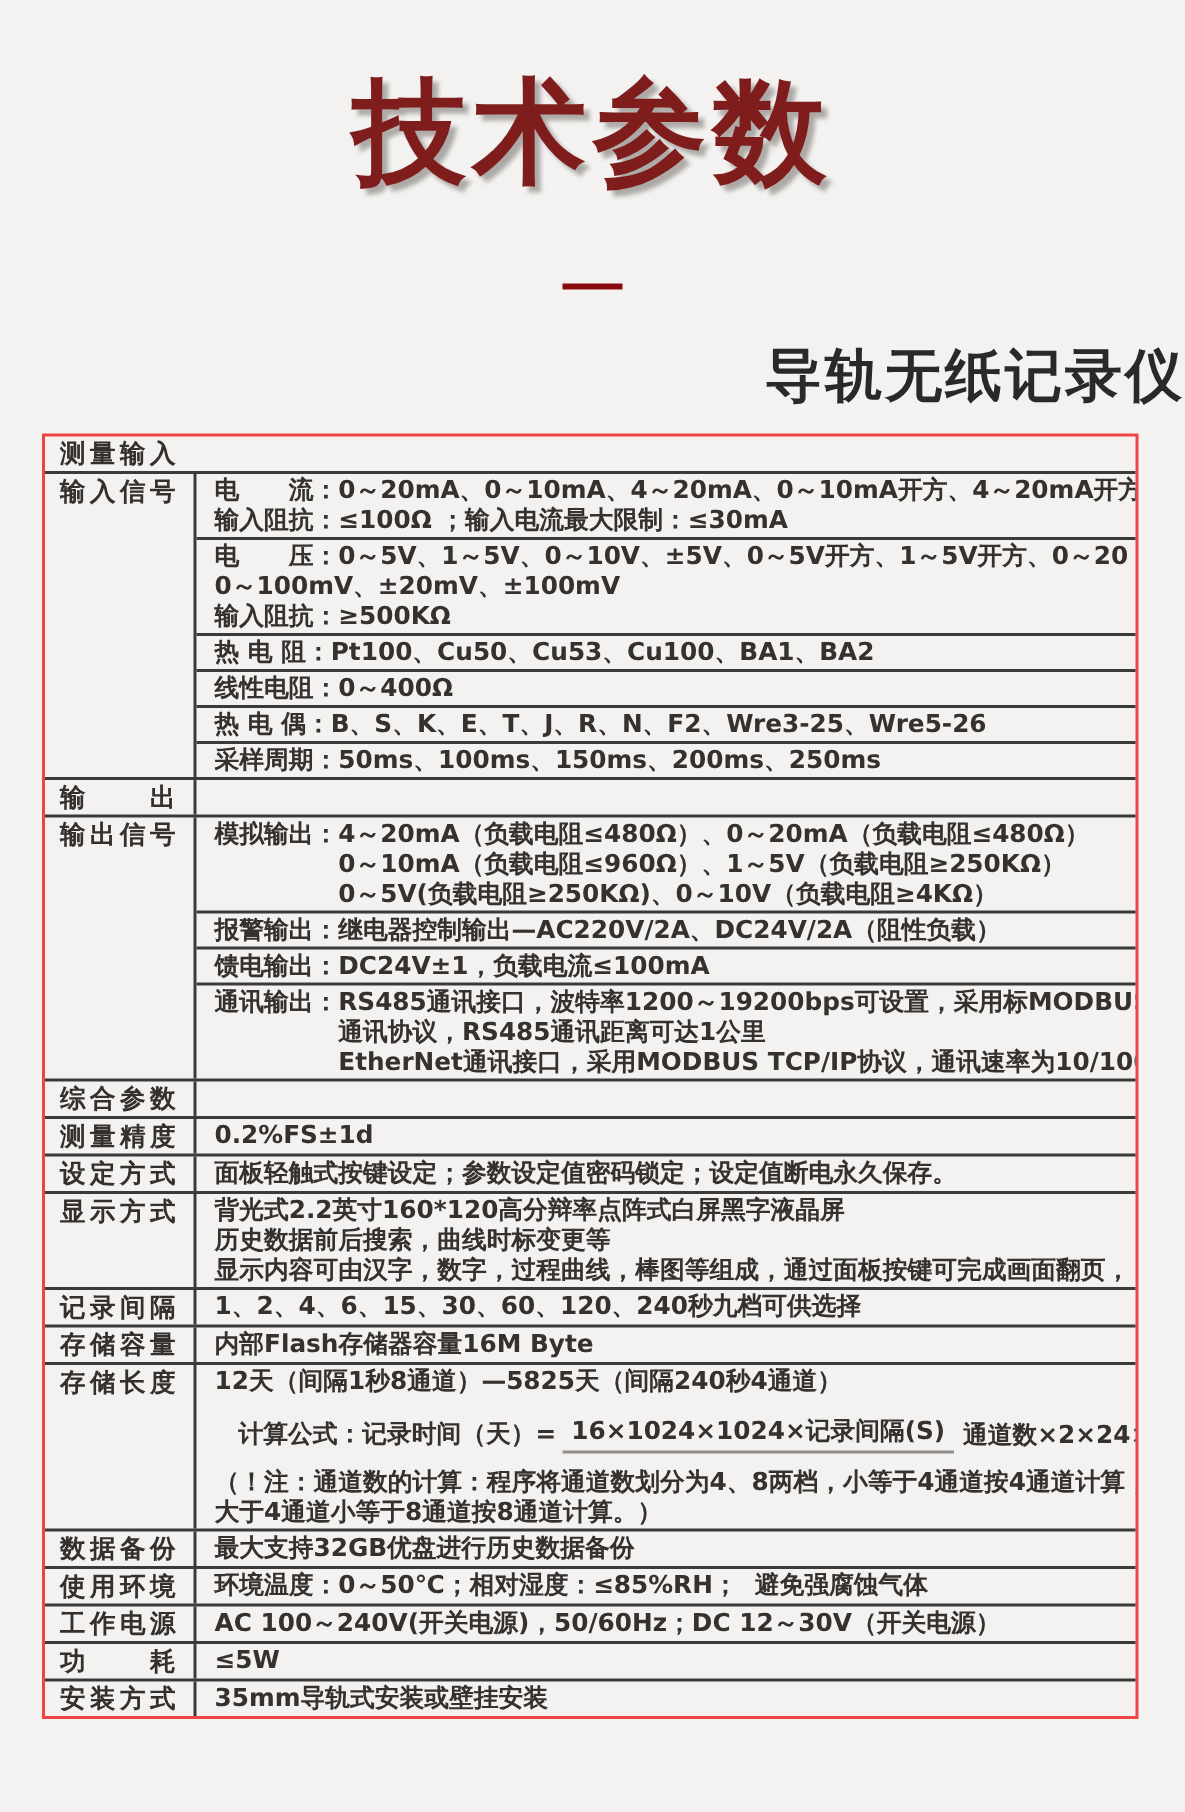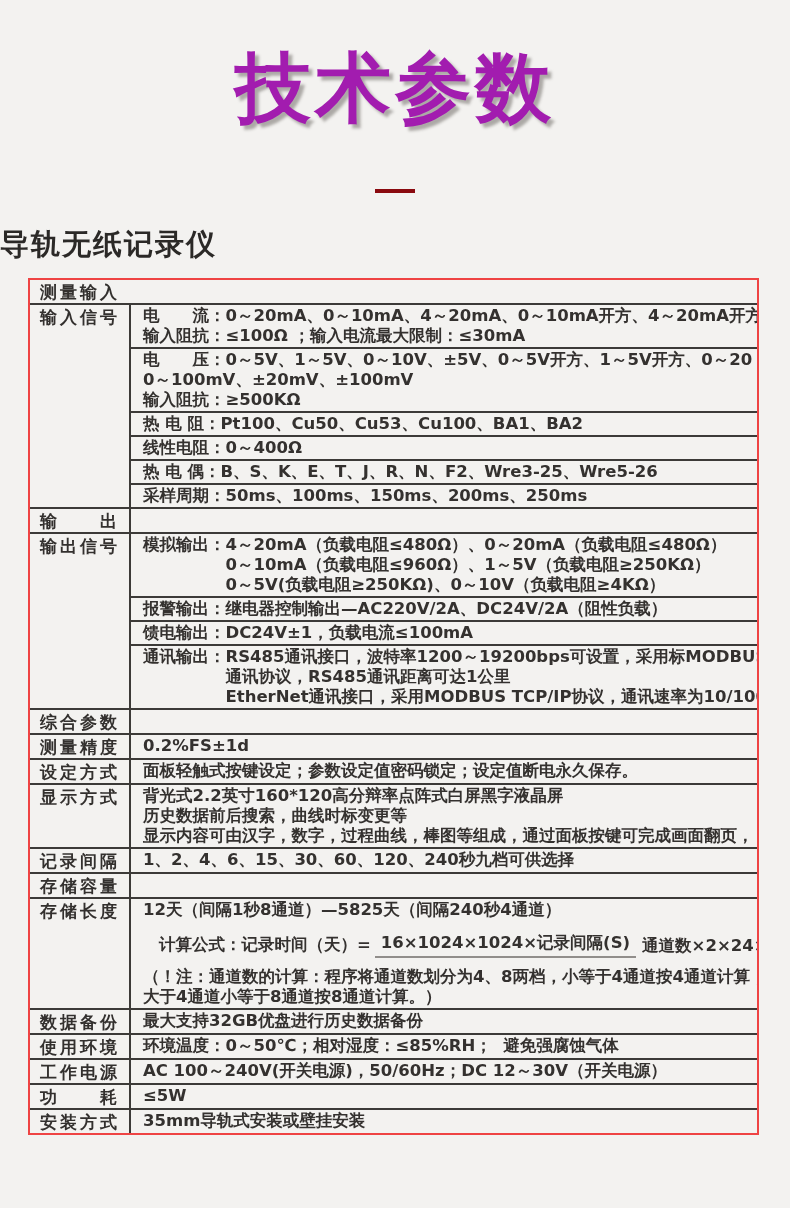--- a/index.html
+++ b/index.html
@@ -10,32 +10,32 @@
     color:#33302e;
     overflow:hidden;
   }
   .hero-title{
     margin:48px 0 0;
     text-align:center;
     font-size:76px;
     line-height:1.06;
     font-weight:bold;
     letter-spacing:4px;
-    color:#a21caf;
+    color:#7f1d1d;
     text-shadow:4px 4px 3px rgba(40,35,30,0.35);
   }
   .accent-dash{
     width:40px;height:4px;
     background:#8a0a0f;
     margin:60px auto 0;
   }
   .page-subtitle{
     margin:32px 0 0;
-    text-align:left;
-    font-size:29px;
+    text-align:right;
+    font-size:38px;
     font-weight:bold;
     letter-spacing:2px;
     color:#2b2927;
   }
   .spec-table{
     margin:13px 0 0 28px;
     width:727px;
     border:2px solid #ef4444;
   }
   .row{display:flex;border-top:2px solid #3c3a38;}
@@ -197,20 +197,25 @@
     <div class="lbl">记录间隔</div>
     <div class="content">
         <div class="sub">
       <div class="ln">1、2、4、6、15、30、60、120、240秒九档可供选择</div>
     </div>
       </div>
   </div>
 
   <div class="row split">
     <div class="lbl">存储容量</div>
+    <div class="content">
+        <div class="sub">
+      <div class="ln">内部Flash存储器容量16M Byte</div>
+    </div>
+      </div>
   </div>
 
   <div class="row split">
     <div class="lbl">存储长度</div>
     <div class="content">
         <div class="sub">
       <div class="ln">12天（间隔1秒8通道）—5825天（间隔240秒4通道）</div>
       <div class="formula">
         <span class="ln">计算公式：记录时间（天）=</span>
         <span class="fraction">

